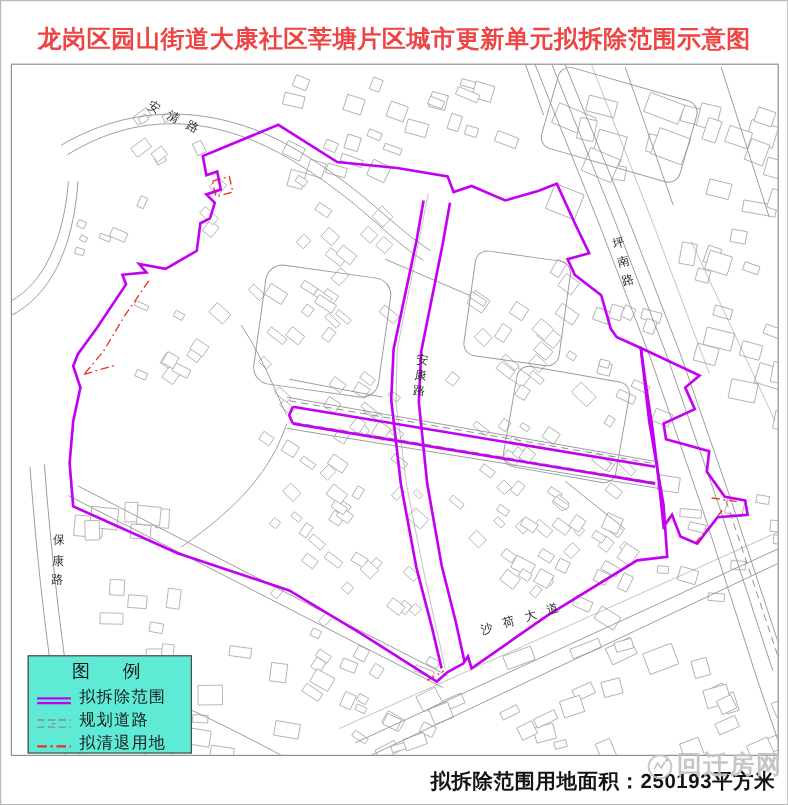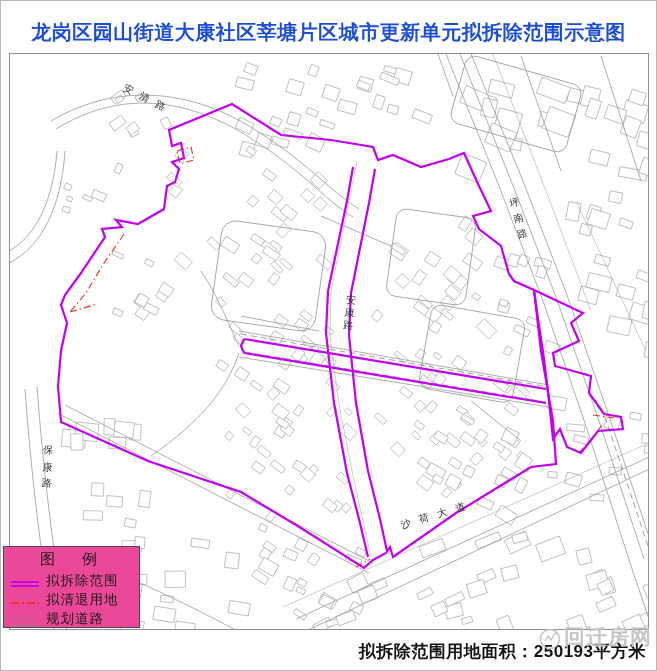--- a/index.html
+++ b/index.html
@@ -5,31 +5,31 @@
   html,body{margin:0;padding:0;background:#fff;}
   .page{
     position:relative;width:657px;height:671px;overflow:hidden;background:#fff;
     box-sizing:border-box;border:1px solid #b9b9b9;
     font-family:"Liberation Serif",serif;
   }
   .title{
     position:absolute;left:0;top:10px;width:100%;height:42px;
     display:flex;align-items:center;justify-content:center;
     font-family:"Liberation Sans",sans-serif;
-    font-size:20px;font-weight:bold;color:#1d4ed8;letter-spacing:.5px;white-space:nowrap;
+    font-size:20px;font-weight:bold;color:#ef4444;letter-spacing:.5px;white-space:nowrap;
   }
   svg.map{position:absolute;left:0;top:0;width:657px;height:671px;}
   .road-label{
     position:absolute;font-size:10px;color:#2a2a2a;white-space:nowrap;
     transform-origin:left top;font-family:"Liberation Serif",serif;
   }
   .vert{writing-mode:vertical-rl;text-orientation:upright;}
   .legend{
-    position:absolute;left:2px;top:545px;width:137px;height:82px;
-    background:#ec4899;border:1px solid #4a4a4a;box-sizing:border-box;
+    position:absolute;left:22px;top:545px;width:137px;height:82px;
+    background:#5eead4;border:1px solid #4a4a4a;box-sizing:border-box;
     padding:3px 6px 2px 6px;z-index:4;
   }
   .legend-title{
     text-align:center;font-size:15px;color:#1a1a1a;letter-spacing:6px;
     margin-bottom:2px;white-space:nowrap;
   }
   .legend-item{display:flex;align-items:flex-end;height:19px;}
   .legend-sym{width:30px;flex:0 0 30px;margin-right:6px;}
   .legend-label{font-size:13.5px;color:#1a1a1a;white-space:nowrap;letter-spacing:1px;}
   .caption{
@@ -471,31 +471,31 @@
     <div class="legend-title">图　例</div>
     <div class="legend-item">
       <svg class="legend-sym" width="30" height="12" viewBox="0 0 30 12">
         <line x1="1" y1="4" x2="29" y2="4" stroke="#c400f2" stroke-width="1.8"></line>
         <line x1="1" y1="8" x2="29" y2="8" stroke="#c400f2" stroke-width="1.8"></line>
       </svg>
       <span class="legend-label">拟拆除范围</span>
     </div>
     <div class="legend-item">
       <svg class="legend-sym" width="30" height="12" viewBox="0 0 30 12">
-        <line x1="1" y1="6" x2="29" y2="6" stroke="#f03020" stroke-width="1.8" stroke-dasharray="8 3 2 3"></line>
-      </svg>
-      <span class="legend-label">拟清退用地</span>
-    </div>
-    <div class="legend-item">
-      <svg class="legend-sym" width="30" height="12" viewBox="0 0 30 12">
         <line x1="1" y1="3" x2="29" y2="3" stroke="#8a8a8a" stroke-width="1.1" stroke-dasharray="6 3"></line>
         <line x1="1" y1="9" x2="29" y2="9" stroke="#8a8a8a" stroke-width="1.1" stroke-dasharray="6 3"></line>
         <line x1="13" y1="6" x2="19" y2="6" stroke="#8a8a8a" stroke-width="1" stroke-dasharray="3 3"></line>
       </svg>
       <span class="legend-label">规划道路</span>
+    </div>
+    <div class="legend-item">
+      <svg class="legend-sym" width="30" height="12" viewBox="0 0 30 12">
+        <line x1="1" y1="6" x2="29" y2="6" stroke="#f03020" stroke-width="1.8" stroke-dasharray="8 3 2 3"></line>
+      </svg>
+      <span class="legend-label">拟清退用地</span>
     </div>
   </div>
 
   <div class="caption">拟拆除范围用地面积：250193平方米</div>
 
   <div class="watermark">
     <svg class="watermark-logo" width="24" height="24" viewBox="0 0 24 24">
       <circle cx="12" cy="12" r="9.5" fill="none" stroke="#c3c3c3" stroke-width="1.6"></circle>
       <path d="M7,14 L10,9 L13,13 L16,8" fill="none" stroke="#c3c3c3" stroke-width="1.4"></path>
       <circle cx="17.5" cy="6.5" r="1.3" fill="#c3c3c3"></circle>

